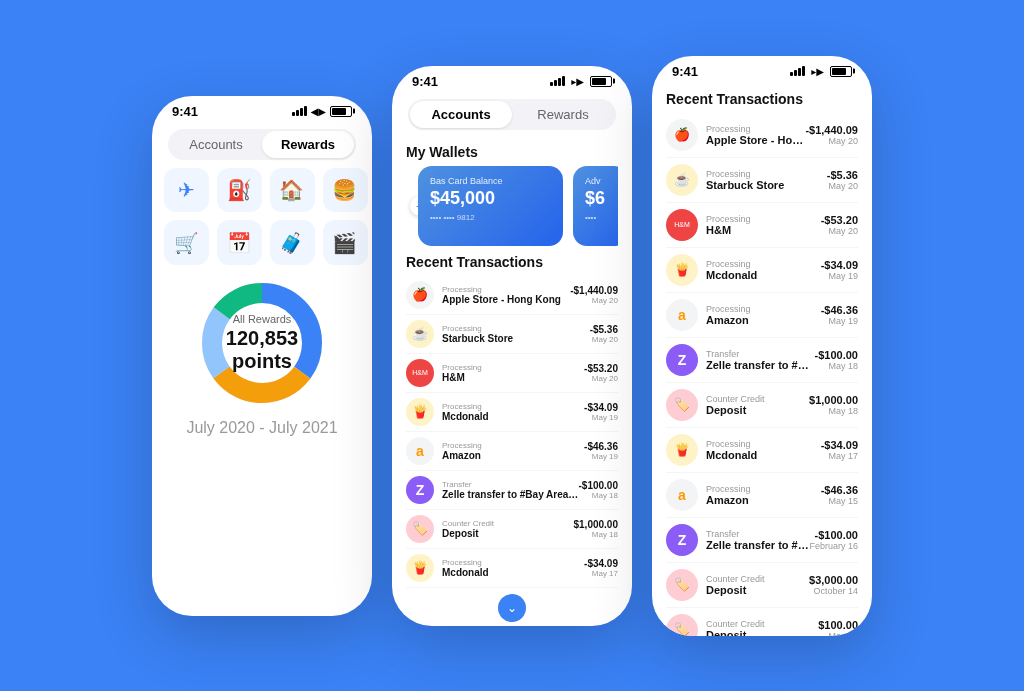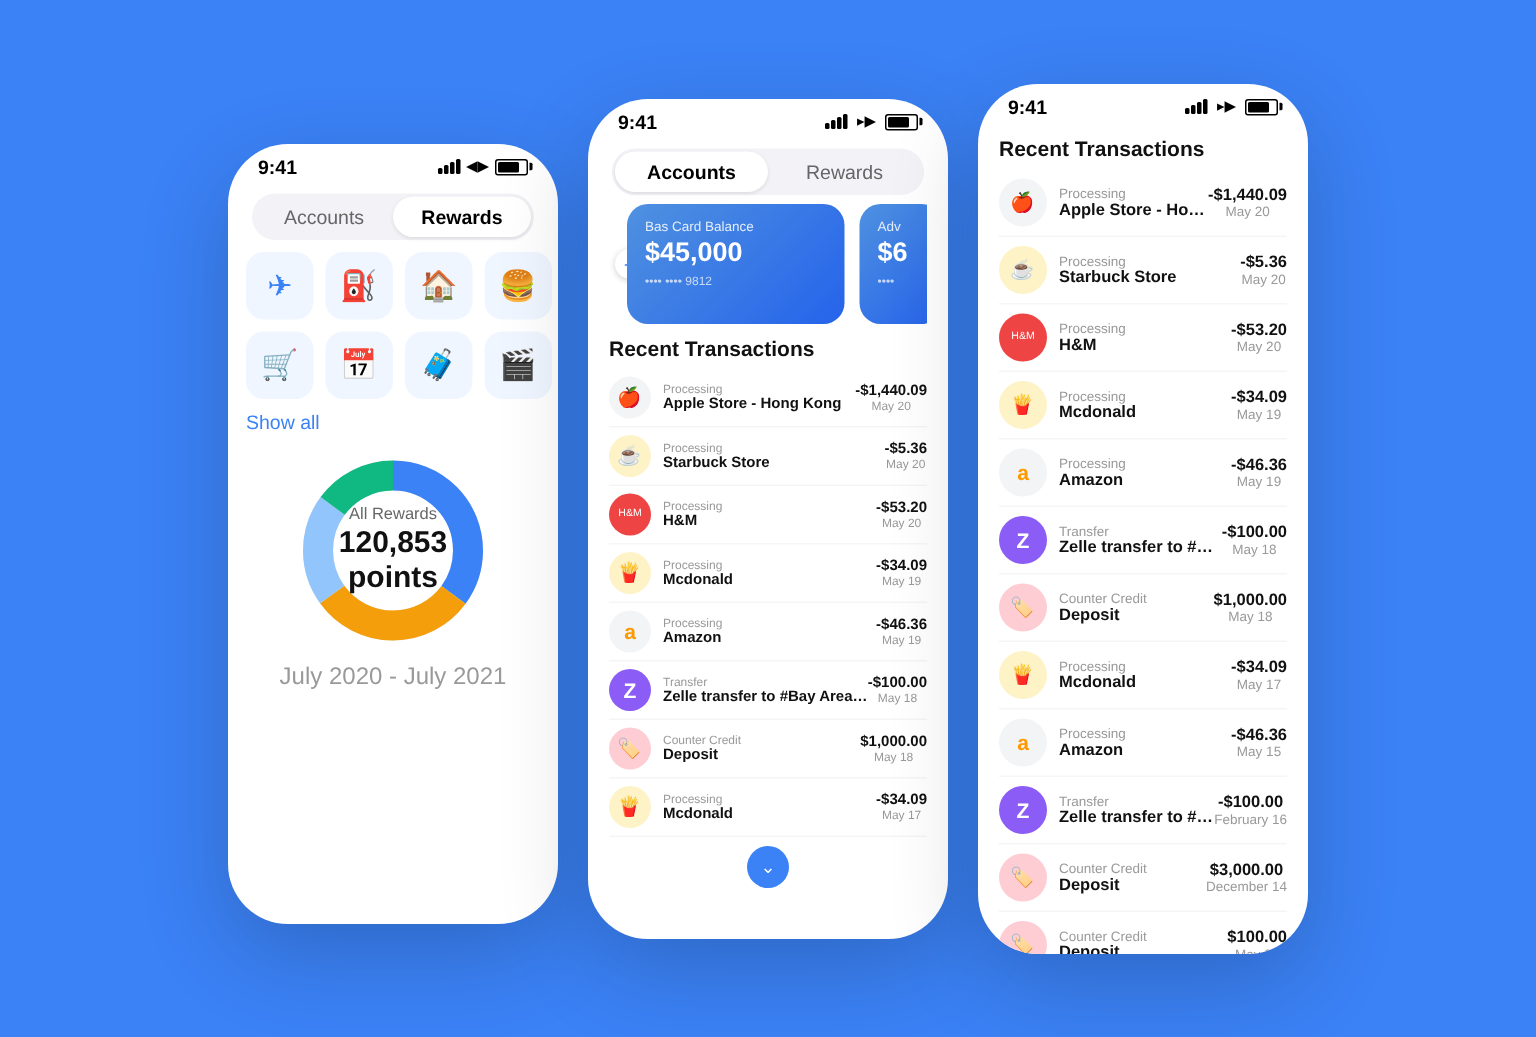--- a/index.html
+++ b/index.html
@@ -242,21 +242,21 @@
       color: #999;
     }
     .tx-name {
       font-size: 10px;
       font-weight: 600;
       color: #111;
       white-space: nowrap;
       overflow: hidden;
       text-overflow: ellipsis;
     }
-    .tx-amount-col { text-align: center; }
+    .tx-amount-col { text-align: right; }
     .tx-amount {
       font-size: 10px;
       font-weight: 700;
       color: #111;
     }
     .tx-amount.negative { color: #111; }
     .tx-amount.positive { color: #111; }
     .tx-date {
       font-size: 8px;
       color: #999;
@@ -350,21 +350,20 @@
           <span class="category-icon">📅</span>
         </div>
       <div class="category-item">
           <span class="category-icon">🧳</span>
         </div>
       <div class="category-item">
           <span class="category-icon">🎬</span>
         </div>
     </div>
 
-    <div class="show-all">Show all</div>
 
     <div class="donut-container">
       <div style="position:relative; width:140px; height:140px;">
         <svg viewBox="0 0 140 140" class="donut-svg">
 
           <circle cx="70" cy="70" r="50" fill="none" stroke="#E5E7EB" stroke-width="20"></circle>
 
           <circle cx="70" cy="70" r="50" fill="none" stroke="#3B82F6" stroke-width="20" stroke-dasharray="110 204" stroke-dashoffset="0" transform="rotate(-90 70 70)"></circle>
 
           <circle cx="70" cy="70" r="50" fill="none" stroke="#F59E0B" stroke-width="20" stroke-dasharray="94 220" stroke-dashoffset="-110" transform="rotate(-90 70 70)"></circle>
@@ -399,20 +398,21 @@
         </div>
     </div>
   </div>
 
   <div class="tab-bar">
     <div class="tab-item active">Accounts</div>
     <div class="tab-item">Rewards</div>
   </div>
 
   <div class="content">
+    <div class="section-title">My Wallets</div>
 
     <div class="wallet-scroll">
       <div style="position:relative; margin-left:12px;">
         <div class="wallet-add">+</div>
         <div class="wallet-card">
           <div class="wallet-card-label">Bas Card Balance</div>
           <div class="wallet-card-amount">$45,000</div>
           <div class="wallet-card-number">•••• •••• 9812</div>
         </div>
       </div>
@@ -653,21 +653,21 @@
       </div>
     </div>
         <div class="transaction-item">
       <div class="tx-icon" style="background:#FECDD3; color:#333; font-size:13px; font-weight:normal;">🏷️</div>
       <div class="tx-info">
         <div class="tx-type">Counter Credit</div>
         <div class="tx-name">Deposit</div>
       </div>
       <div class="tx-amount-col">
         <div class="tx-amount positive">$3,000.00</div>
-        <div class="tx-date">December 14</div>
+        <div class="tx-date">October 14</div>
       </div>
     </div>
         <div class="transaction-item">
       <div class="tx-icon" style="background:#FECDD3; color:#333; font-size:13px; font-weight:normal;">🏷️</div>
       <div class="tx-info">
         <div class="tx-type">Counter Credit</div>
         <div class="tx-name">Deposit</div>
       </div>
       <div class="tx-amount-col">
         <div class="tx-amount positive">$100.00</div>

